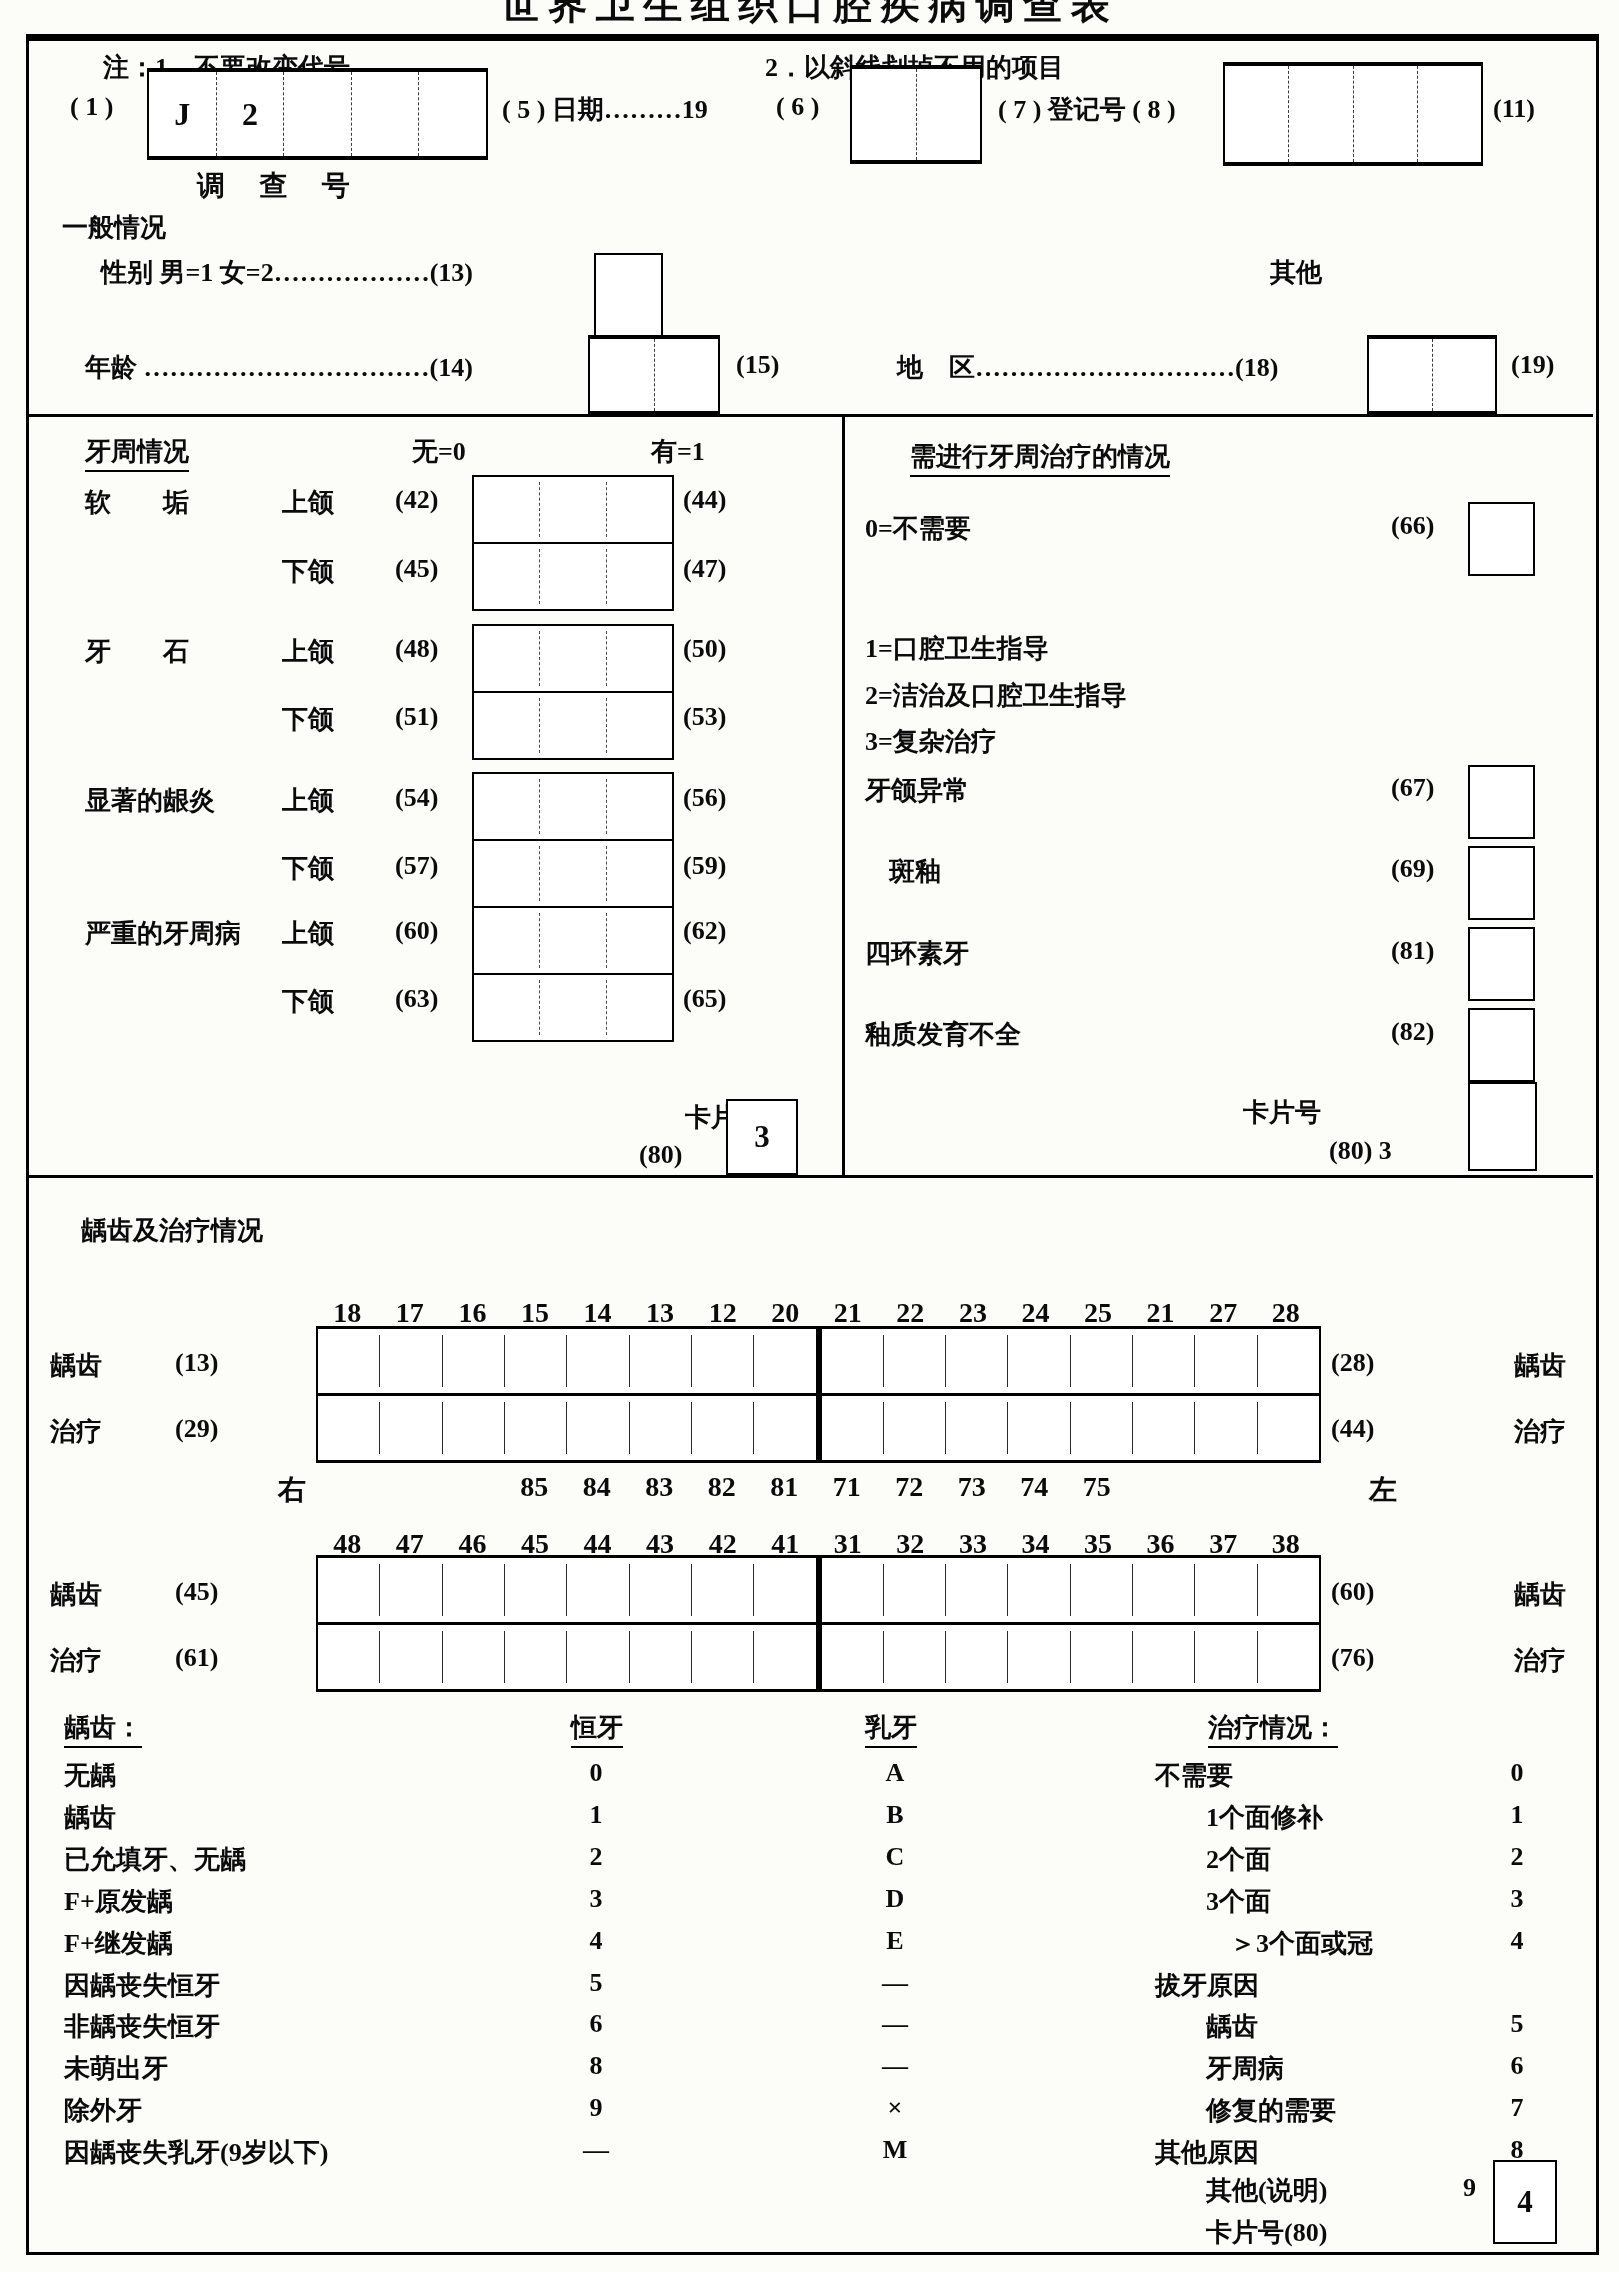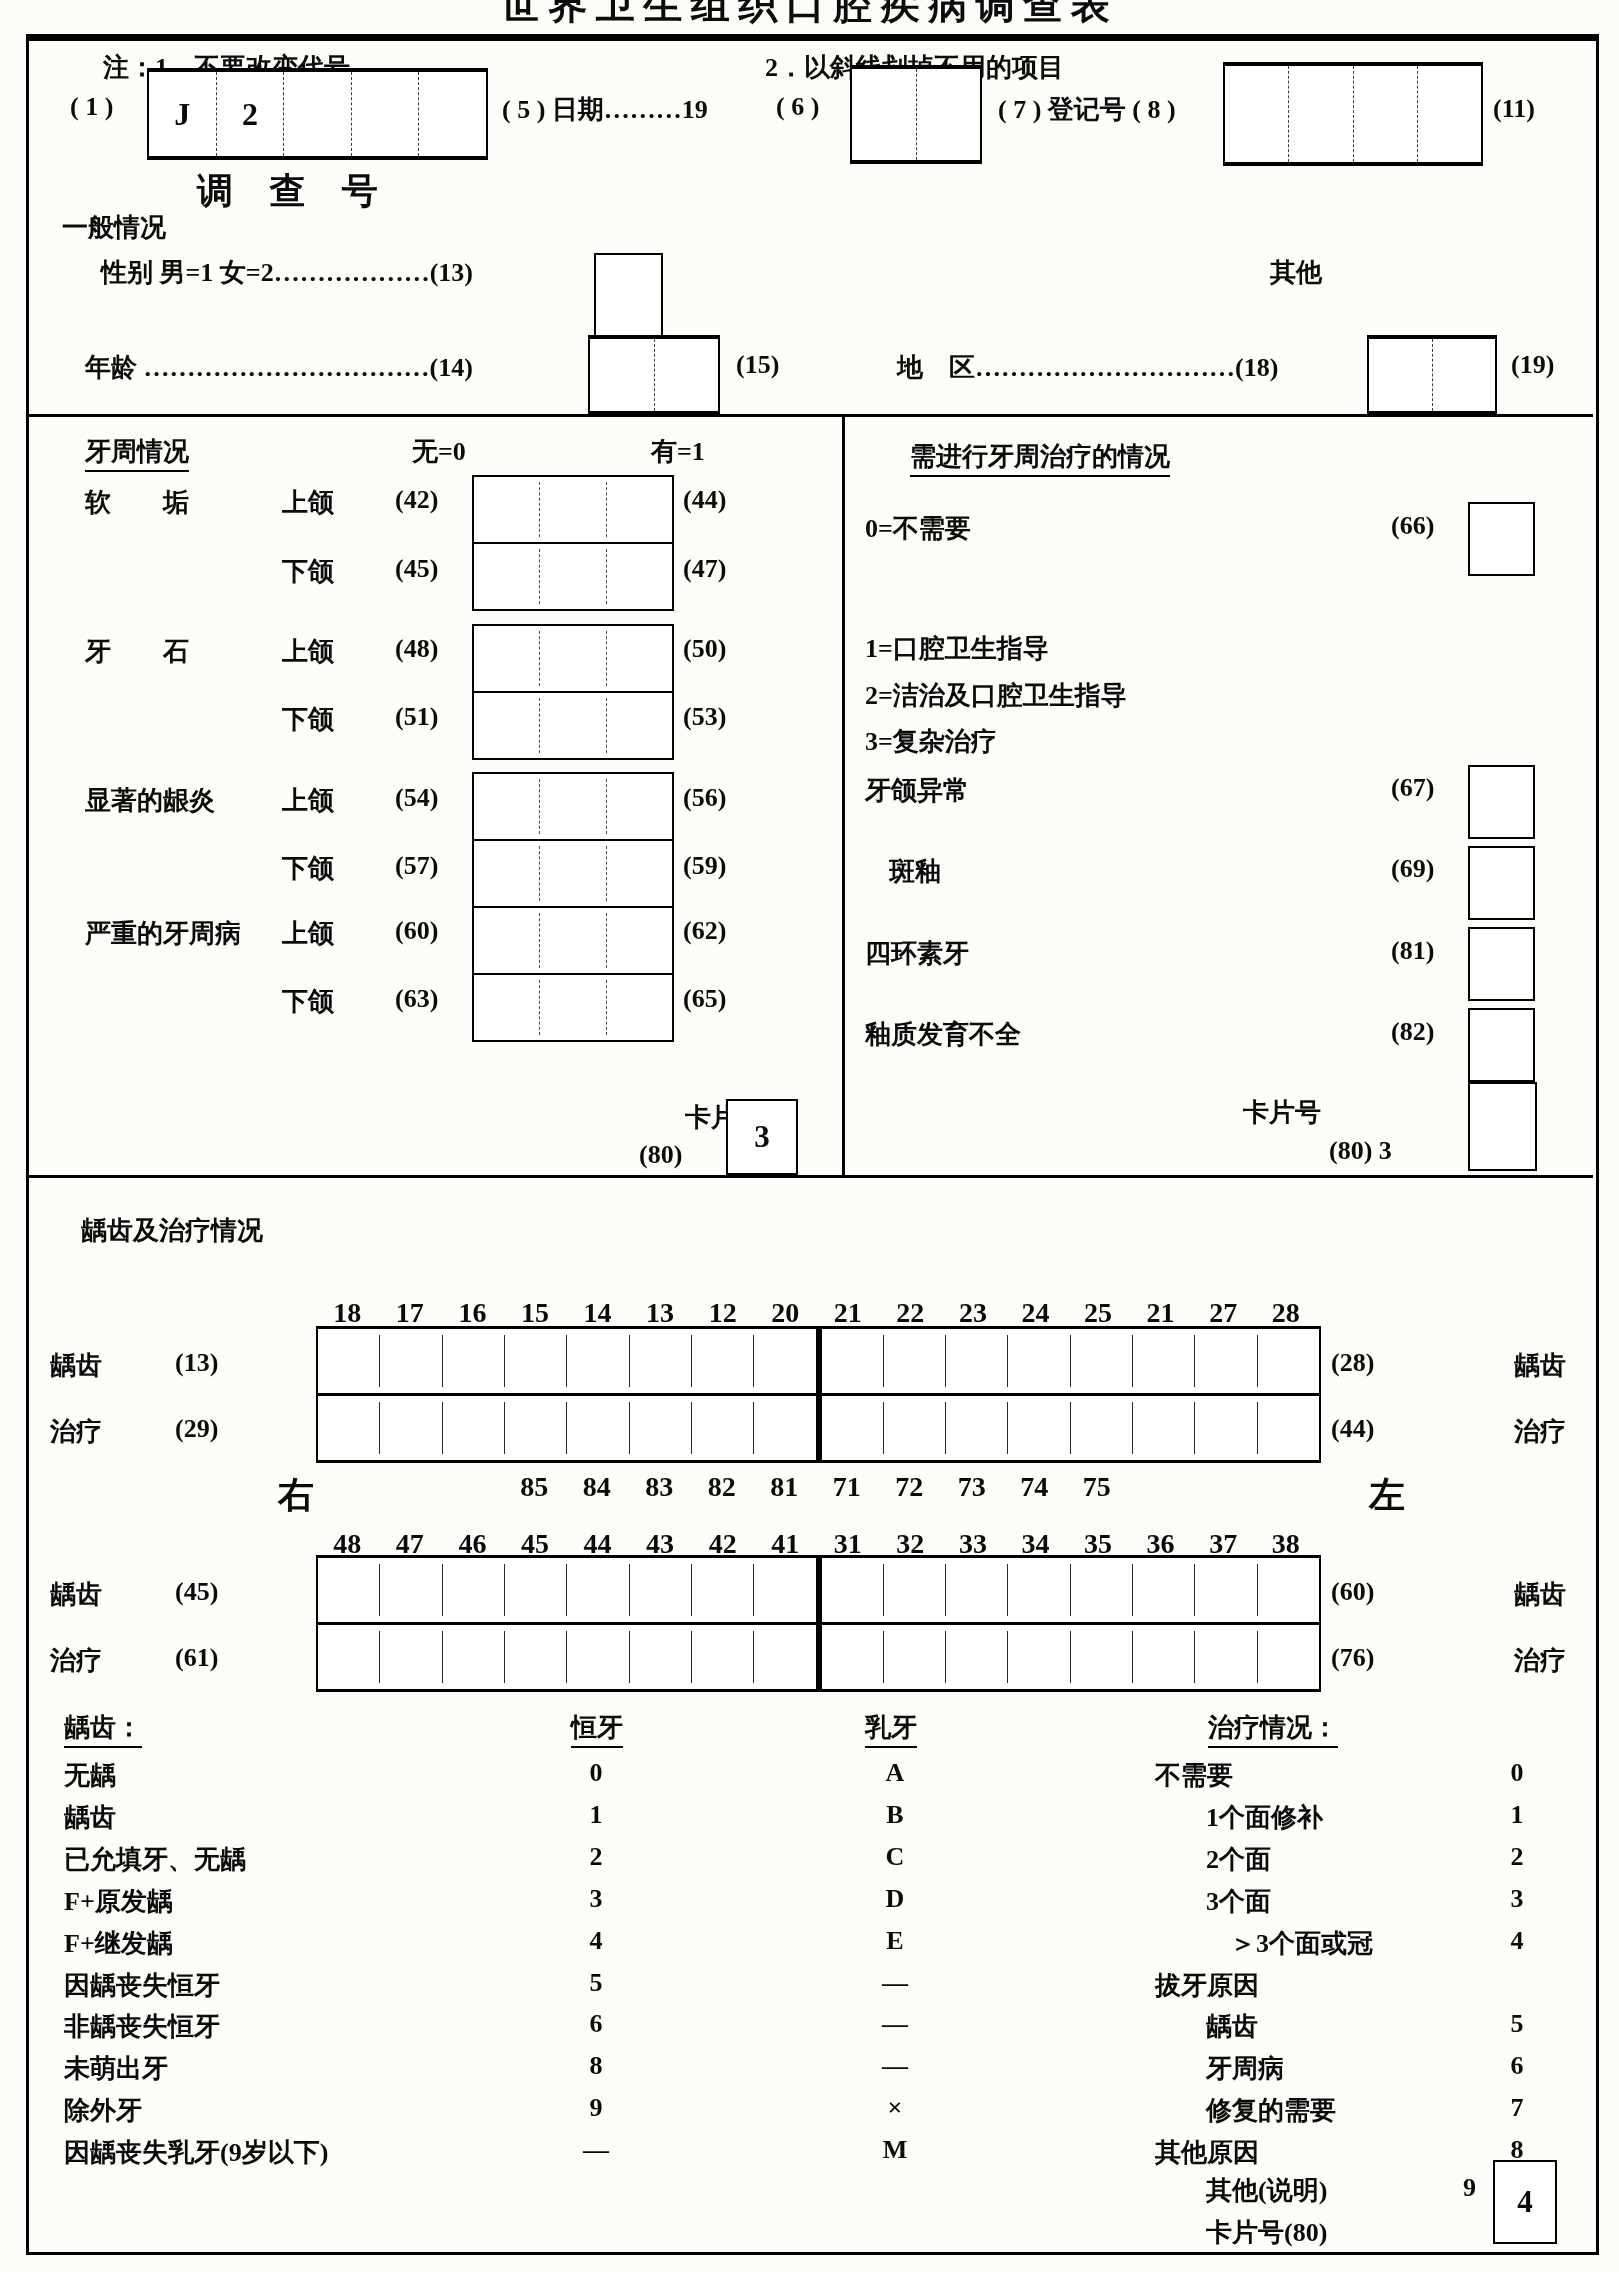--- a/index.html
+++ b/index.html
@@ -1,19 +1,19 @@
 <!DOCTYPE html>
 <html style="font-size:13.7px"><head>
 <meta charset="utf-8">
 <style>
   html,body{margin:0;padding:0;background:#d8d8d4;}
   .page{position:relative;width:1619px;height:2273px;background:#fcfcf9;overflow:hidden;
         font-family:"Liberation Serif","DejaVu Serif",serif;color:#0b0b0b;font-weight:700;}
   .abs{position:absolute;white-space:nowrap;}
-  .t27{font-size:23px;} .t30{font-size:26px;} .t33{font-size:36px;text-align:center;}
+  .t27{font-size:23px;} .t30{font-size:26px;} .t33{font-size:28px;text-align:center;}
   .u{border-bottom:2.6px solid #000;padding-bottom:4.3px;margin-top:40px;}
   .ctr{text-align:center;}
   .frame{position:absolute;left:26px;top:34px;width:1567px;height:2211px;
          border:3.4px solid #000;border-top-width:7.7px;}
   .hline{position:absolute;background:#000;height:3.4px;}
   .vline{position:absolute;background:#000;width:2.6px;}
   
   .fbox{position:absolute;display:flex;border:2.6px solid #000;border-top-width:4.3px;border-bottom-width:4.3px;background:#fff;}
   .fbox i,.fbox span{flex:1;border-right:1.7px dashed #3c3c3c;display:flex;align-items:center;justify-content:center;
         font-size:32px;font-weight:700;font-style:normal;}

